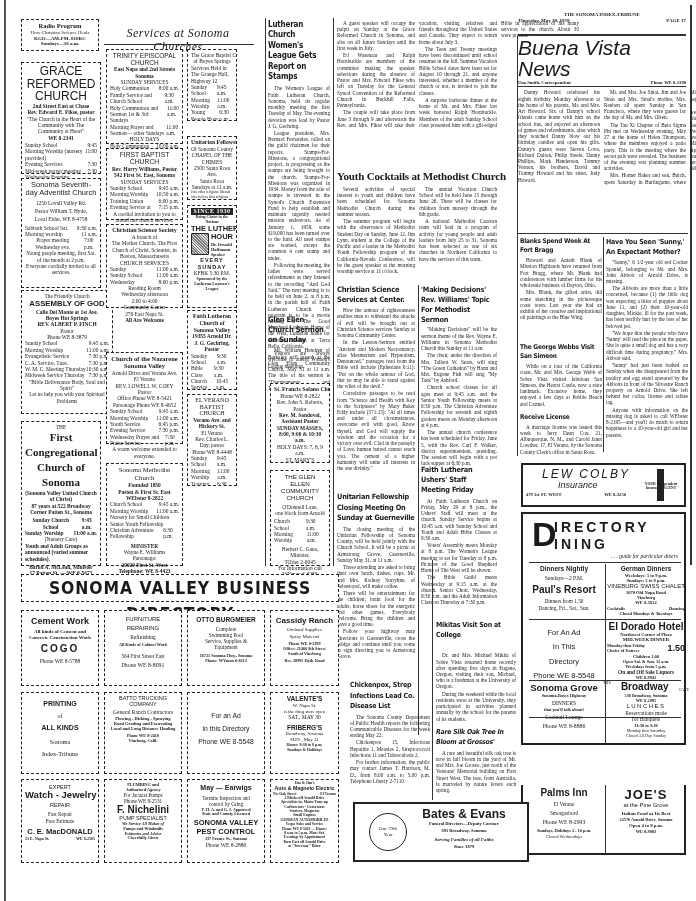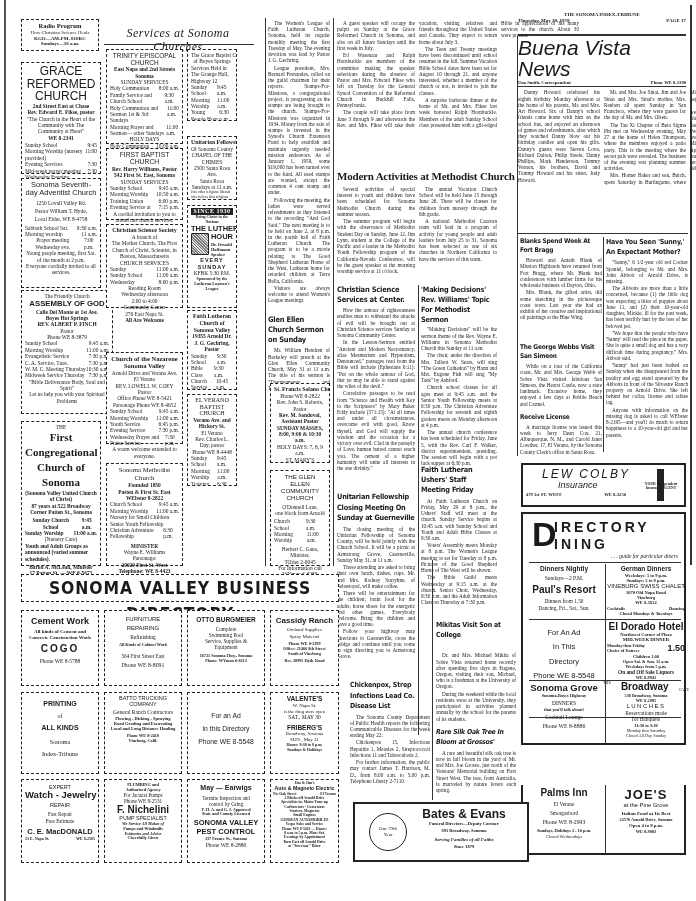--- a/index.html
+++ b/index.html
@@ -379,20 +379,21 @@
     </div>
   <div class="row">
       <span>Training Union</span>
       <span>6:30 p.m.</span>
     </div>
 
 </div>
 
 <div class="vr" style="left:265px;top:18px;height:548px"></div>
 <div class="abs" style="left:268px;top:20px;width:62px">
+  <div class="hd" style="font-size:8px;line-height:1.3;margin-bottom:3px">Lutheran Church Women's League Gets Report on Stamps</div>
   <div class="body">
     <p>The Women's League of Faith Lutheran Church, Sonoma, held its regular monthly meeting the first Tuesday of May. The evening devotion was lead by Pastor J. G. Gechring.</p>
     <p>League president, Mrs. Bernard Fernandes, called on the guild chairmen for their reports. Stamps-For-Missions, a congregational project, is progressing as the stamps are being brought to the church. Stamps-For-Missions was organized in 1934. Money from the sale of stamps is invested in the Synod's Church Extension Fund to help establish and maintain urgently needed mission endeavors. As of January 1, 1959, some $19,000 has been turned over to the fund. All used stamps are wanted, except the common 4 cent stamp and under.</p>
     <p>Following the meeting, the ladies were served refreshments as they listened to the recording "And God Said." The next meeting is to be held on June 2, at 8 p.m. in the parish hall of Faith Lutheran Church. The program is to be a movie relating to The Good Shepherd Lutheran Home of the West, Lutheran home for retarded children at Terra Bella, California.</p>
     <p>Visitors are always welcome to attend Women's League meetings.</p>
   </div>
 </div>
 
 <div class="abs" style="left:268px;top:315px;width:62px">
   <div class="hd" style="font-size:7.5px;line-height:1.35;margin-bottom:2px">Glen Ellen Church Sermon on Sunday</div>
@@ -436,21 +437,21 @@
   <div class="body" style="column-count:2;column-gap:4px;height:112px">
     <p>A guest speaker will occupy the pulpit on Sunday at the Grace Reformed Church in Sonoma, and also on all future Sundays until the first week in July.</p>
     <p>Ed Wasenaar and Ralph Hornbuckle are members of the committee making the speaker selections during the absence of Pastor and Mrs. Edward Fikse who left on Tuesday for the General Synod Convention of the Reformed Church in Buckhill Falls, Pennsylvania.</p>
     <p>The couple will take place from June 3 through 9 and afterwards the Rev. and Mrs. Fikse will take their vacation, visiting relatives and friends throughout the United States and Canada. They expect to return home about July 3.</p>
     <p>The Teen and Twenty meetings have been discontinued until school resumes in the fall. Summer Vacation Bible School dates have been set for August 10 through 21, and anyone interested, whether a member of the church or not, is invited to join the classes.</p>
     <p>A surprise barbecue dinner at the home of Mr. and Mrs. Fikse last week honored Ralph Hornbuckle. Members of the adult Sunday School class presented him with a gilt-edged Bible in appreciation of his many services to the church. About 30 were present.</p>
   </div>
 </div>
 
 <div class="abs" style="left:337px;top:170px;width:160px">
-  <div class="hd" style="font-size:11px;white-space:nowrap;margin-bottom:3px;font-family:'Liberation Serif',serif">Modern Activities at Methodist Church</div>
+  <div class="hd" style="font-size:11px;white-space:nowrap;margin-bottom:3px;font-family:'Liberation Serif',serif">Youth Cocktails at Methodist Church</div>
   <div class="body" style="column-count:2;column-gap:4px;height:100px">
     <p>Several activities of special interest to youth and children have been scheduled for Sonoma Methodist Church during the summer season.</p>
     <p>The summer program will begin with the observance of Methodist Student Day on Sunday, June 12. Jim Lynn, student at the College of the Pacific and a leader in the Methodist Youth Fellowship program of the California-Nevada Conference, will be the guest speaker at the morning worship service at 11 o'clock.</p>
     <p>The annual Vacation Church School will be held June 15 through June 26. There will be classes for children from nursery through the 6th grade.</p>
     <p>A national Methodist Caravan team will lead in a program of activity for young people and adult leaders from July 25 to 31. Sonoma has been selected as one of six churches in Northern California to have the services of this team.</p>
   </div>
 </div>
 
 <div class="abs" style="left:337px;top:285px;width:78px">
   <div class="hd" style="font-size:7.5px;line-height:1.35;margin-bottom:2px">Christian Science Services at Center.</div>

